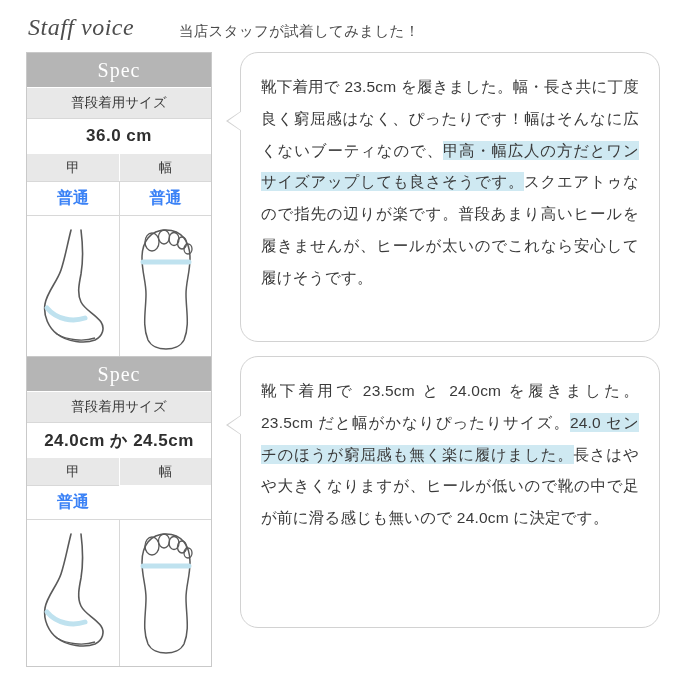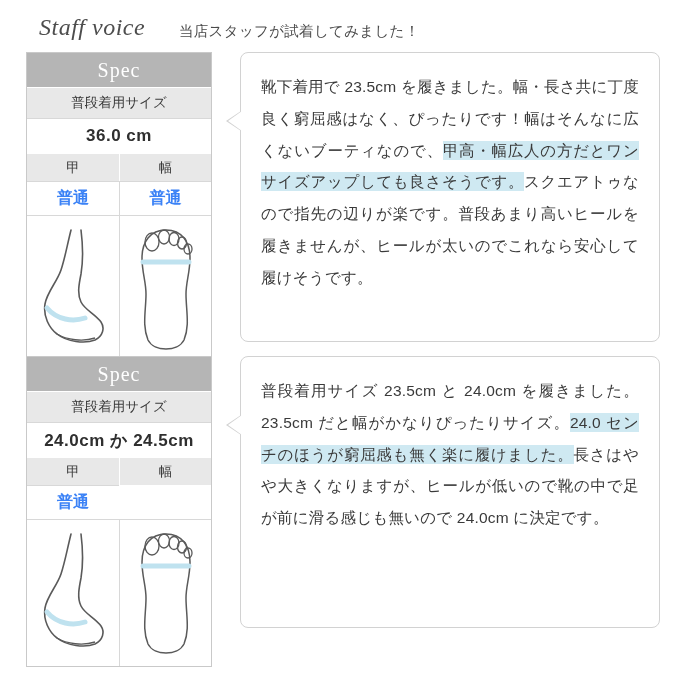--- a/index.html
+++ b/index.html
@@ -24,21 +24,21 @@
   
   .header {
     position: absolute;
     left: 28px;
     top: 14px;
     width: 624px;
     height: 38px;
   }
   .header-title {
     position: absolute;
-    left: 11px;
+    left: 0;
     top: 0;
     font-family: "Liberation Serif", serif;
     font-style: italic;
     font-size: 24px;
     color: #4d4d4d;
     letter-spacing: 0.5px;
     white-space: nowrap;
   }
   .header-sub {
     position: absolute;
@@ -151,21 +151,21 @@
   .spec-fig.right { border-left: 1px solid #d8d8d8; }
 
   
   .bubble {
     position: absolute;
     left: 240px;
     top: 0;
     width: 420px;
     background: #ffffff;
     border: 1px solid #d2d2d2;
-    border-radius: 8px;
+    border-radius: 18px;
     box-sizing: border-box;
     padding: 18px 20px 16px 20px;
   }
   .bubble.b0 { height: 290px; }
   .bubble.b1 { height: 272px; }
   .bubble-tail, .bubble-tail-in {
     position: absolute;
     width: 0;
     height: 0;
     border-style: solid;
@@ -279,17 +279,17 @@
             <ellipse cx="58" cy="27" rx="4" ry="5" fill="none" stroke="#5a5a5a" stroke-width="1.3"></ellipse>
             <path d="M13 40 L59 40" fill="none" stroke="#bfe2ef" stroke-width="5" stroke-linecap="round"></path>
           </svg>
         </div>
       </div>
     </div>
 
     <div class="bubble b1">
       <span class="bubble-tail"></span>
       <span class="bubble-tail-in"></span>
-      <p><span>普段着用サイズ 23.5cm と 24.0cm を履きました。23.5cm だと幅がかなりぴったりサイズ。</span><span class="hl">24.0 センチのほうが窮屈感も無く楽に履けました。</span><span>長さはやや大きくなりますが、ヒールが低いので靴の中で足が前に滑る感じも無いので 24.0cm に決定です。</span></p>
+      <p><span>靴下着用で 23.5cm と 24.0cm を履きました。23.5cm だと幅がかなりぴったりサイズ。</span><span class="hl">24.0 センチのほうが窮屈感も無く楽に履けました。</span><span>長さはやや大きくなりますが、ヒールが低いので靴の中で足が前に滑る感じも無いので 24.0cm に決定です。</span></p>
     </div>
   </div>
 
 </div>
 
 </body></html>

